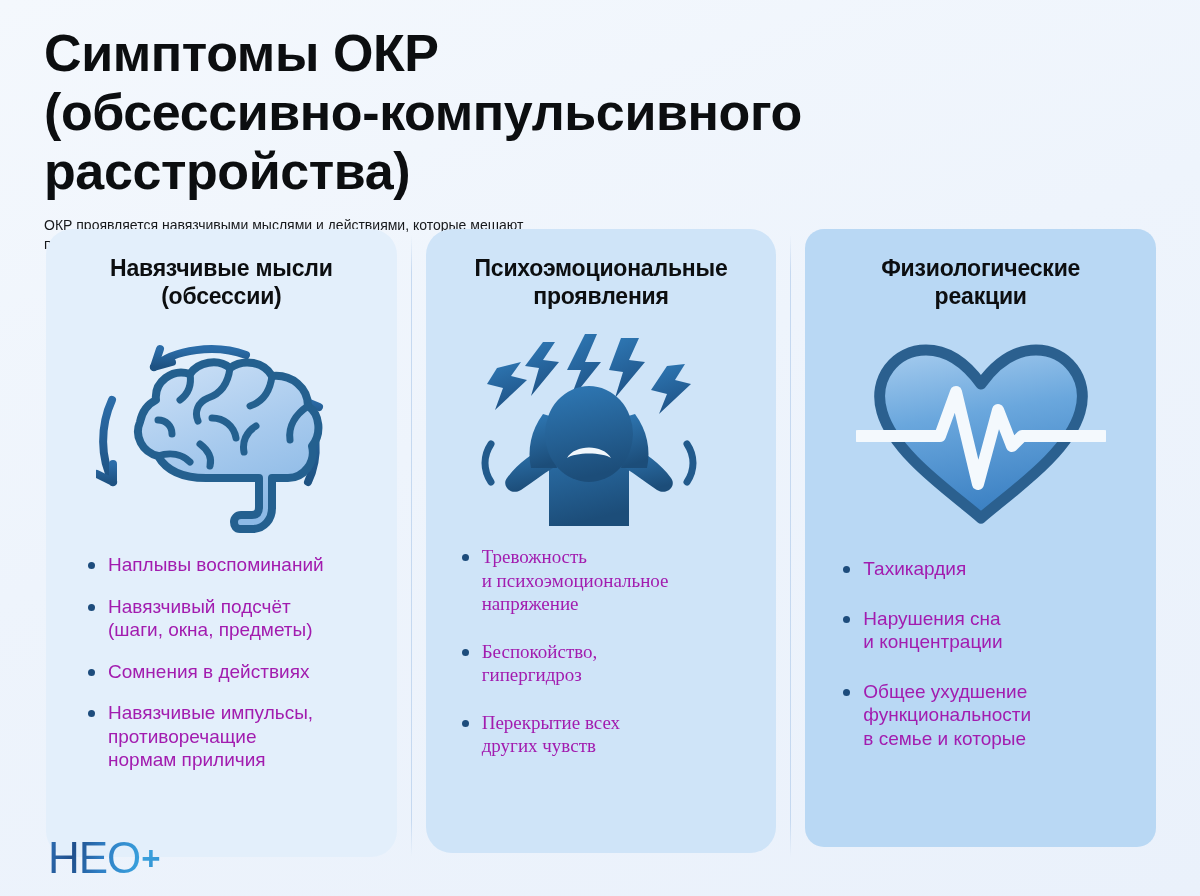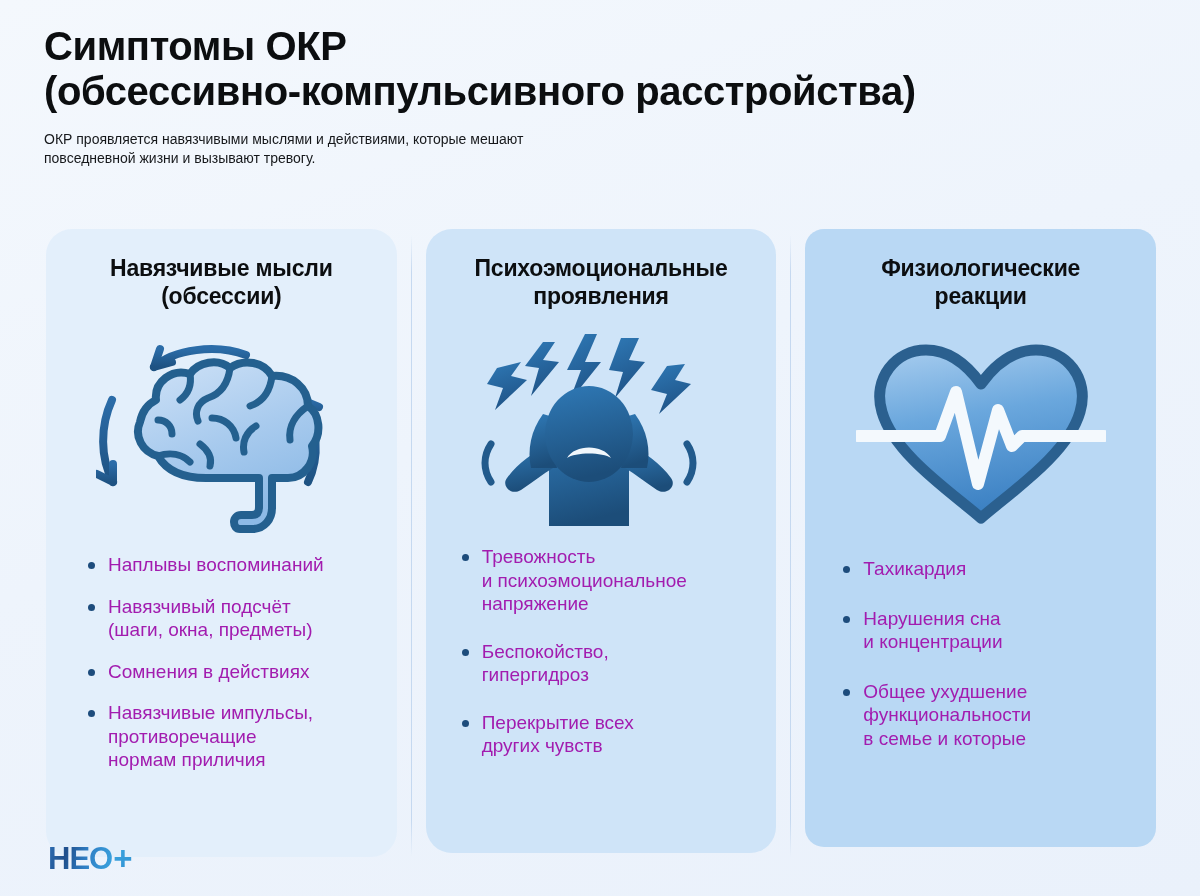--- a/index.html
+++ b/index.html
@@ -23,21 +23,21 @@
     position: relative;
     padding: 0;
   }
 
   
   .header {
     padding: 24px 40px 0 44px;
   }
 
   .title {
-    font-size: 40px;
+    font-size: 52px;
     font-weight: 700;
     line-height: 1.13;
     letter-spacing: -0.4px;
     color: #0c0e10;
     white-space: pre-line;
   }
 
   .subtitle {
     margin-top: 16px;
     font-size: 14px;
@@ -134,38 +134,38 @@
     position: absolute;
     left: 2px;
     top: 9px;
     width: 7px;
     height: 7px;
     border-radius: 50%;
     background: #1d4c7c;
   }
 
   .card-1 .bullets { padding-left: 18px; }
-  .card-2 .bullets { padding-left: 12px; margin-top: 2px; }
+  .card-2 .bullets { padding-left: 12px; margin-top: 2px; font-family: Liberation Serif, serif; }
   .card-3 .bullets { padding-left: 14px; margin-top: 6px; }
 
   .card-2 .bullets li { margin-bottom: 24px; }
   .card-3 .bullets li { margin-bottom: 26px; }
 
   
   .logo {
     position: absolute;
     left: 48px;
     bottom: 18px;
     display: flex;
     align-items: center;
     height: 40px;
   }
   .logo-text {
-    font-size: 31px;
-    font-weight: 700;
+    font-size: 44px;
+    font-weight: 400;
     letter-spacing: -1px;
     line-height: 1;
     background: linear-gradient(105deg, #2e6fb5 0%, #1f4f8c 28%, #2f7ec4 58%, #3aa5e0 100%);
     -webkit-background-clip: text;
     background-clip: text;
     color: transparent;
   }
   .logo-plus {
     font-size: 33px;
     font-weight: 800;

